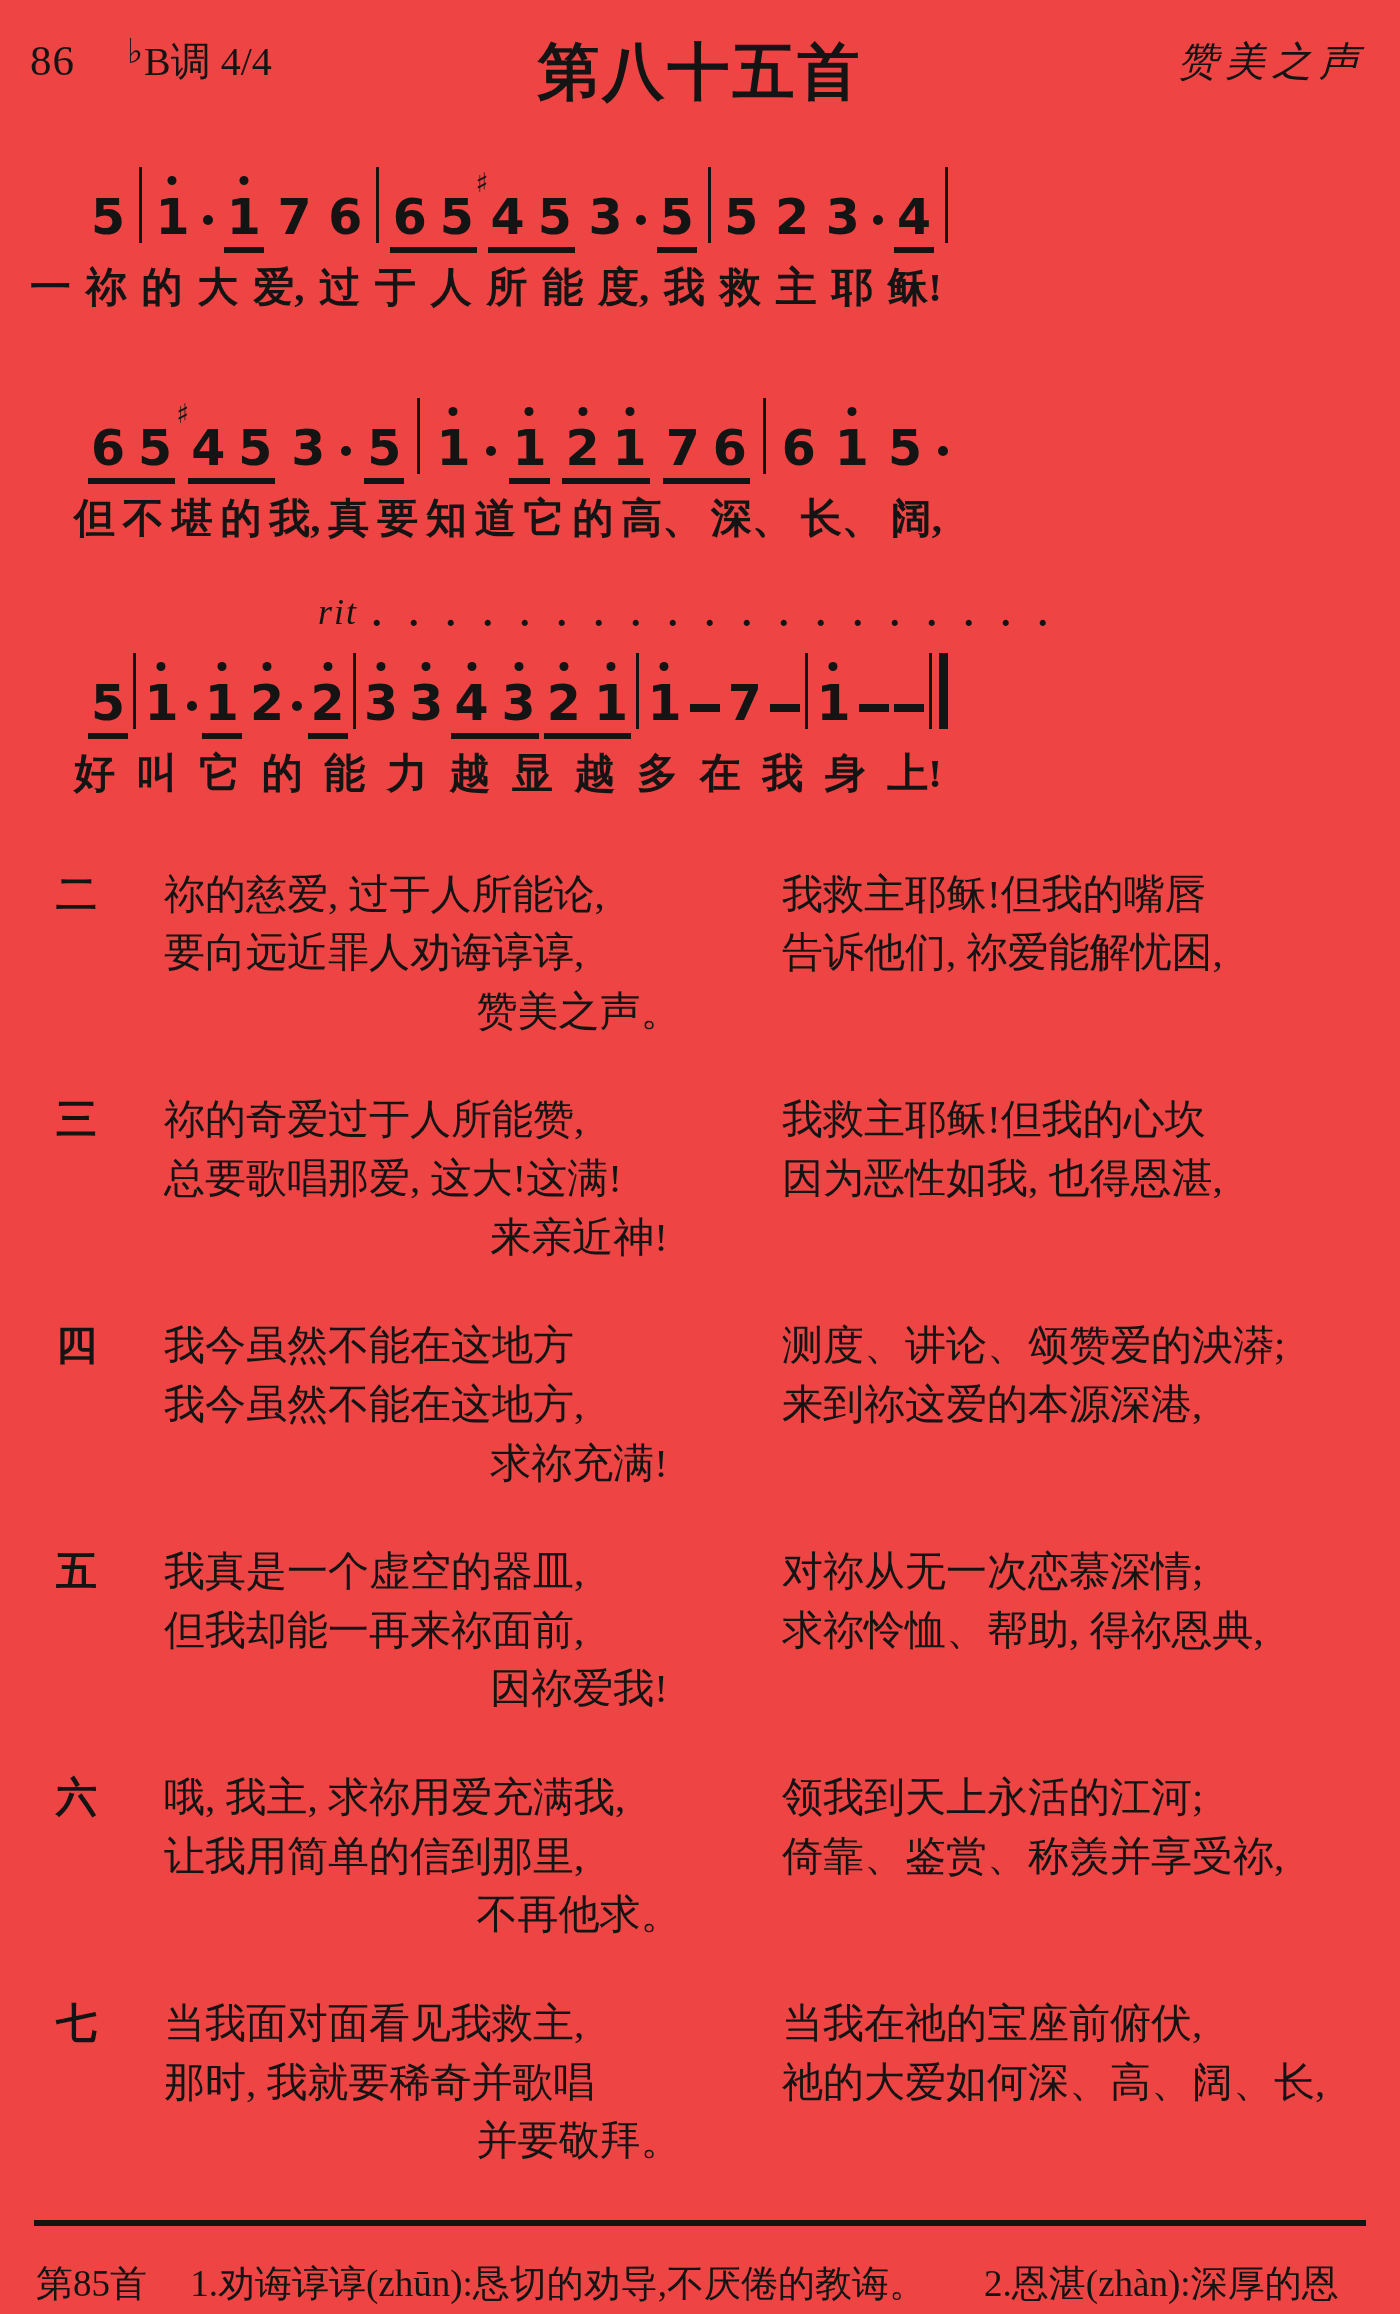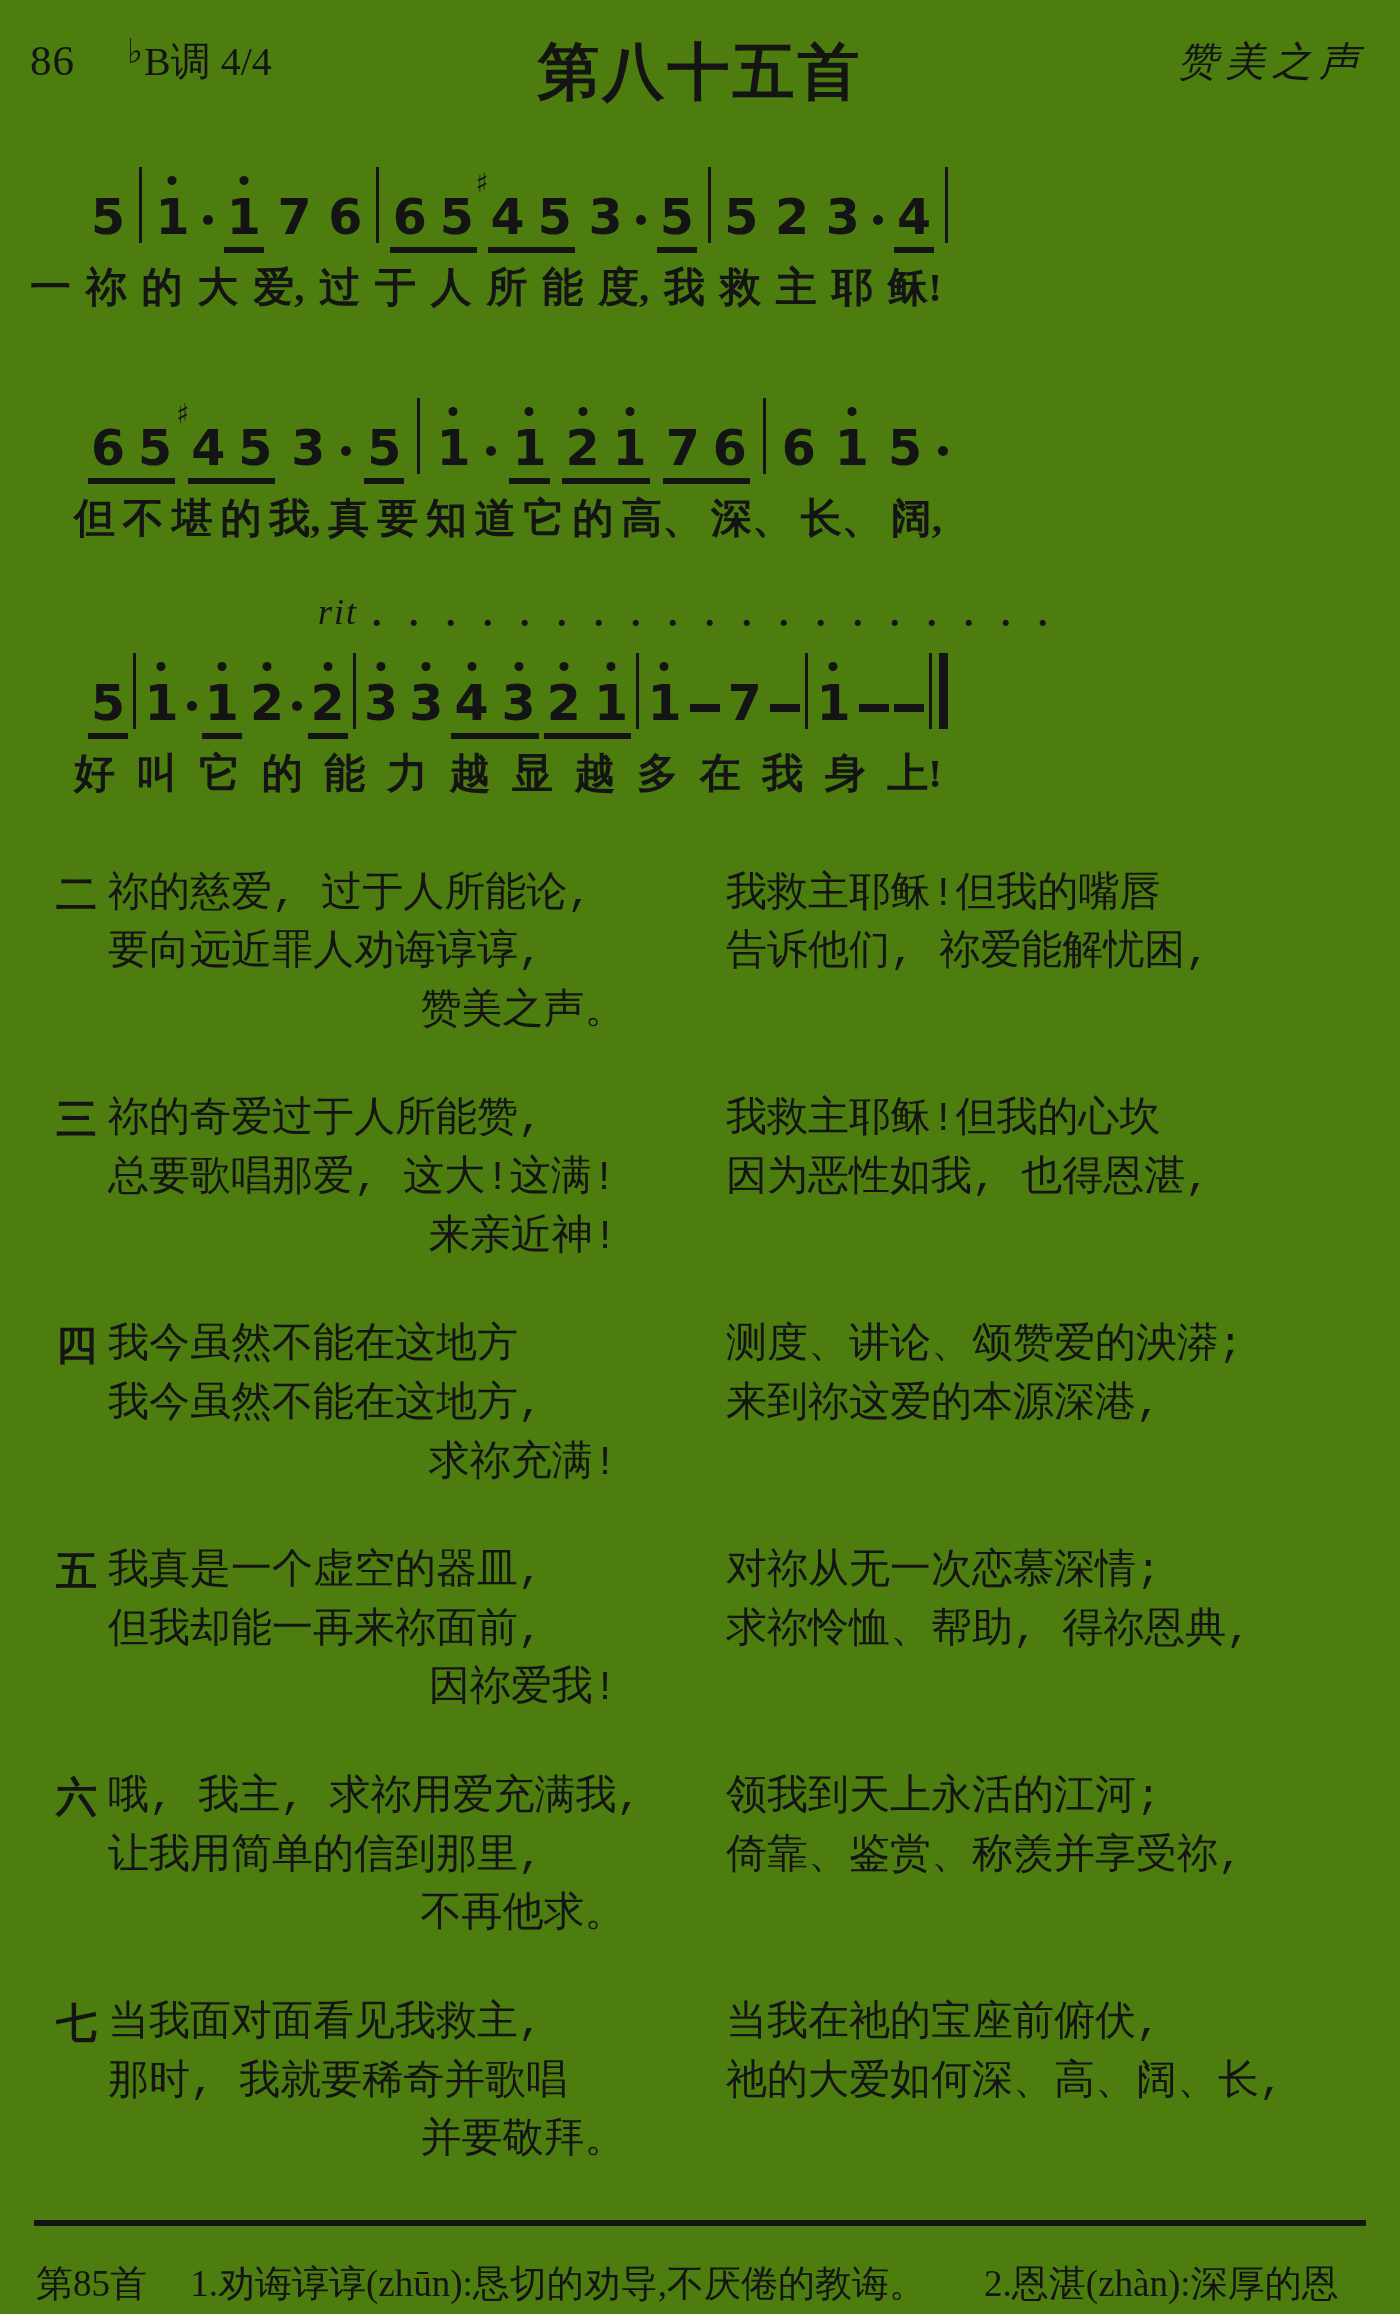--- a/index.html
+++ b/index.html
@@ -1,18 +1,18 @@
 <!DOCTYPE html>
 <html><head>
 <meta charset="utf-8">
 <style>
   html,body{margin:0;padding:0;background:#e8e8e8;}
   .page{
     position:relative;width:1400px;height:2314px;margin:0 auto;
-    background:#4d7c0f;color:#141414;overflow:hidden;
+    background:#ef4444;color:#141414;overflow:hidden;
     font-family:"Liberation Serif","DejaVu Serif",serif;
   }
   
   .hdr{position:relative;display:flex;align-items:baseline;padding:34px 34px 0 30px;}
   .pagenum{font-size:43px;letter-spacing:1px;}
   .keysig{margin-left:52px;font-size:40px;}
   .keysig .flat{display:inline-block;transform:translateY(-12px);font-size:34px;margin-right:1px;}
   .hymntitle{
     position:absolute;left:50%;top:30px;transform:translateX(-50%);
     font-family:"Liberation Sans","DejaVu Sans",sans-serif;
@@ -39,21 +39,21 @@
   .lyr{display:flex;justify-content:space-between;width:868px;margin:10px 0 66px -14px;
        font-size:41px;font-weight:700;line-height:1.2;white-space:nowrap;}
   .lyr.first{width:912px;margin-left:-58px;}
   .ritrow{display:flex;align-items:flex-start;margin:-18px 0 -2px 230px;}
   .rit{font-style:italic;font-size:36px;letter-spacing:2px;}
   .ritdots{margin-left:14px;font-size:38px;font-weight:700;letter-spacing:9px;white-space:nowrap;}
   
   .verses{margin:64px 36px 0 56px;}
   .verse{display:flex;margin-bottom:50px;font-size:41px;line-height:1.43;}
   .vnum{width:52px;flex:none;font-weight:700;}
-  .vbody{flex:1;font-family:Liberation Mono, monospace;}
+  .vbody{flex:1;margin-left:56px;}
   .vrow{display:flex;}
   .vleft{width:618px;flex:none;white-space:nowrap;}
   .vright{flex:1;white-space:nowrap;}
   .vlast{width:830px;text-align:center;}
   
   .rule{height:6px;background:#141414;margin:4px 34px 0 34px;}
   .footnote{margin:26px 34px 0 36px;font-size:37px;line-height:1.72;}
   .fnlabel{font-weight:400;margin-right:34px;}
   .fnitem{margin-right:58px;}
 </style>

